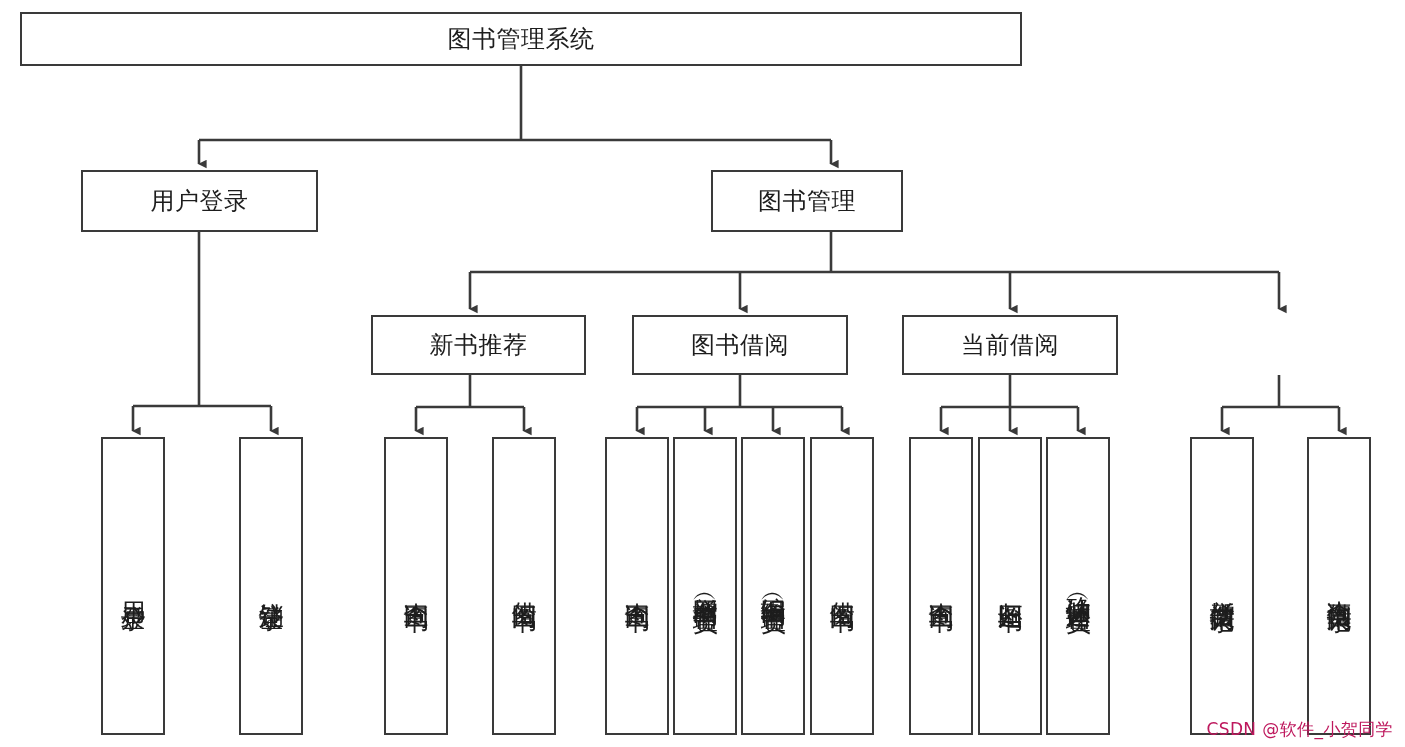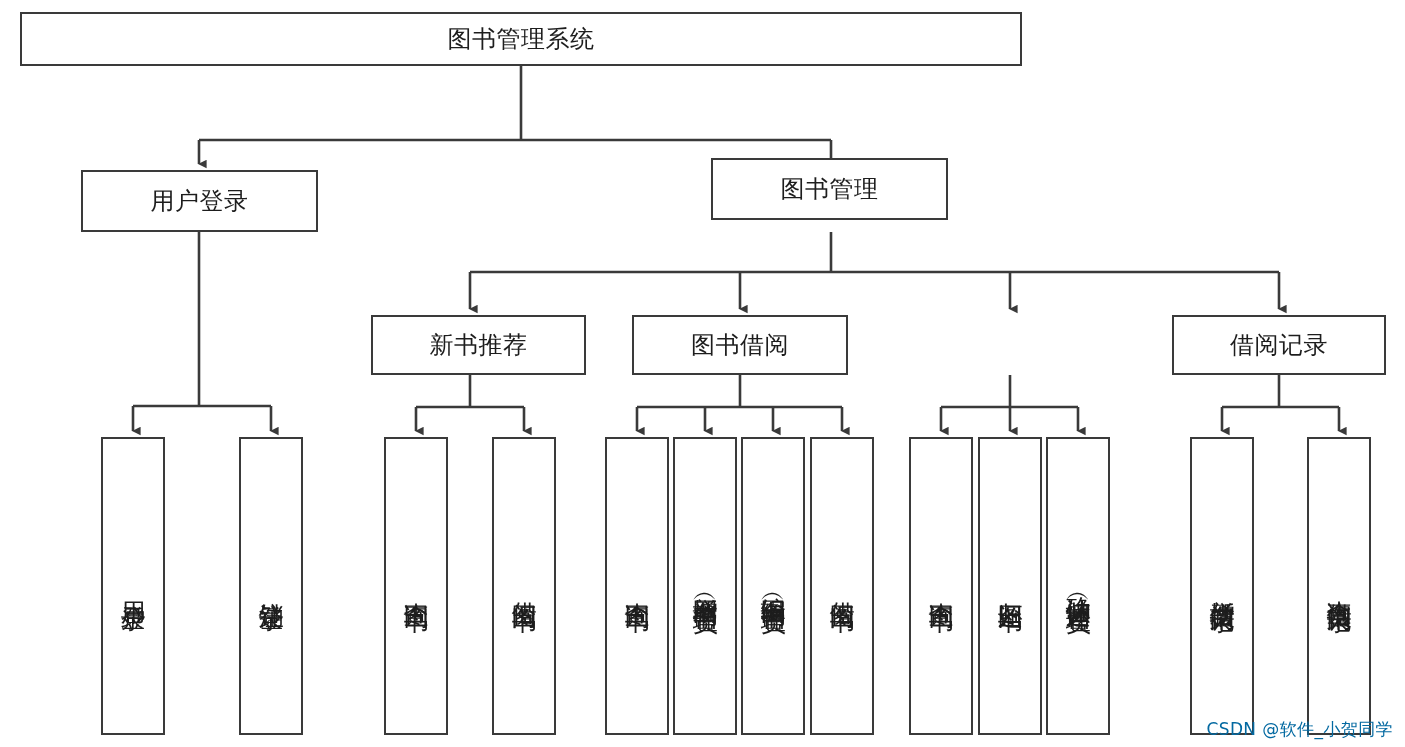--- a/index.html
+++ b/index.html
@@ -53,21 +53,21 @@
     line-height: 1.18;
     letter-spacing: 2px;
     white-space: nowrap;
     max-height: 270px;
   }
   .watermark {
     position: absolute;
     right: 12px;
     bottom: 6px;
     font-size: 17px;
-    color: #0369a1;
+    color: #be185d;
     letter-spacing: 0.4px;
     z-index: 5;
     white-space: nowrap;
   }
 </style>
 </head>
 <body>
 
 <div id="canvas">
 
@@ -121,32 +121,32 @@
     </g>
   </svg>
 
   <div class="node" style="left:20px; top:12px; width:1002px; height:54px;">
     <span class="node-label">图书管理系统</span>
   </div>
 
   <div class="node" style="left:81px; top:170px; width:237px; height:62px;">
     <span class="node-label">用户登录</span>
   </div>
-  <div class="node" style="left:711px; top:158px; width:237px; height:62px;">
+  <div class="node" style="left:711px; top:170px; width:192px; height:62px;">
     <span class="node-label">图书管理</span>
   </div>
 
   <div class="node" style="left:363px; top:315px; width:215px; height:60px;margin-left:8px;">
     <span class="node-label">新书推荐</span>
   </div>
   <div class="node" style="left:632px; top:315px; width:216px; height:60px;justify-content:center;">
     <span class="node-label">图书借阅</span>
   </div>
-  <div class="node" style="left:1172px; top:315px; width:214px; height:60px;">
-    <span class="node-label">借阅记录</span>
+  <div class="node" style="left:902px; top:315px; width:216px; height:60px;">
+    <span class="node-label">当前借阅</span>
   </div>
 
   <div class="node leaf" style="left:101px; top:437px; width:64px; height:298px;">
     <span class="node-label">用户登录</span>
   </div>
   <div class="node leaf" style="left:239px; top:437px; width:64px; height:298px;">
     <span class="node-label">注销登录</span>
   </div>
 
   <div class="node leaf" style="left:384px; top:437px; width:64px; height:298px;">

